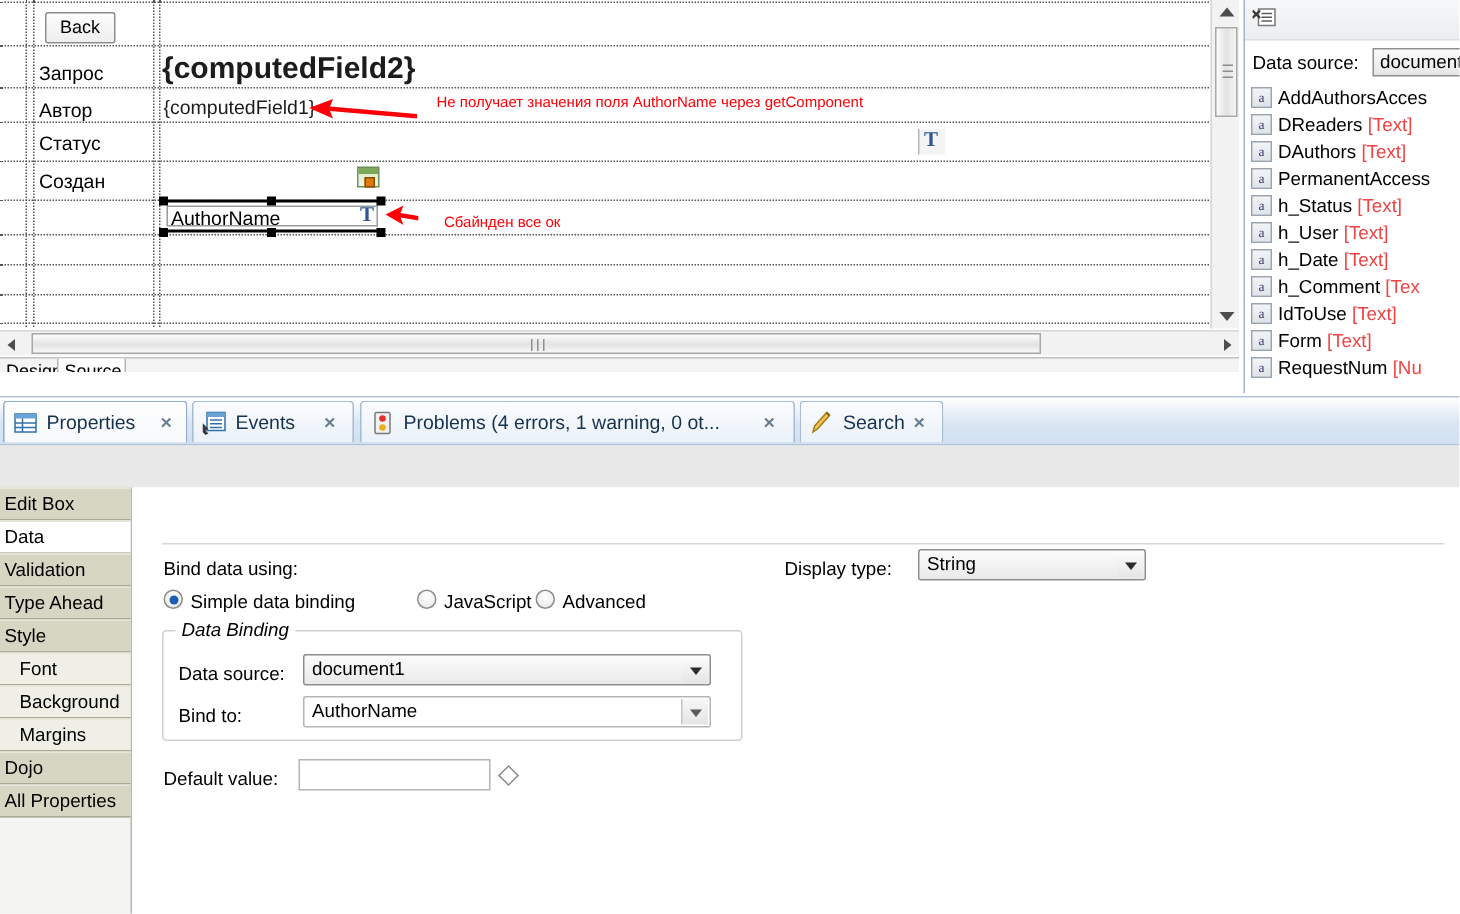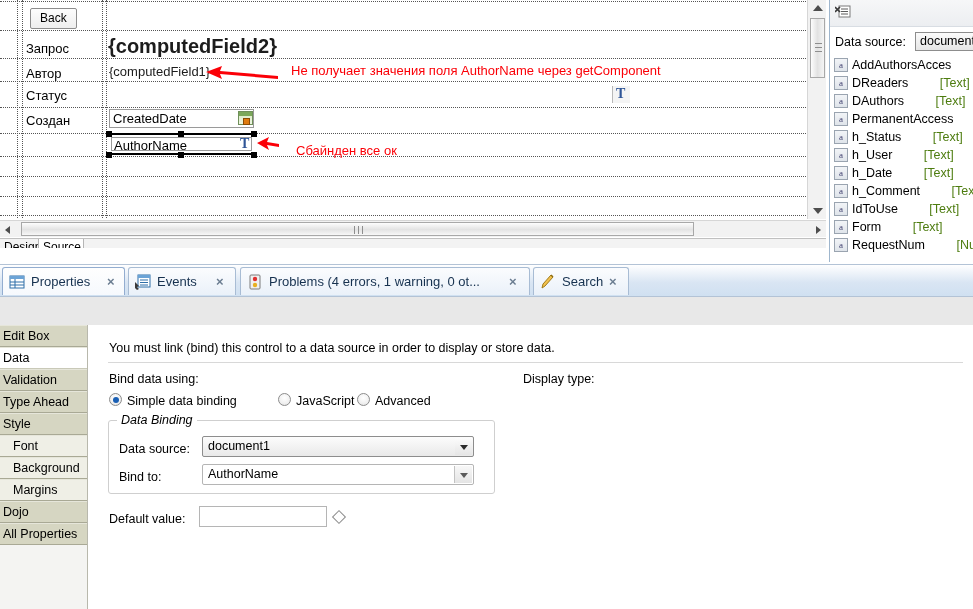--- a/index.html
+++ b/index.html
@@ -86,21 +86,21 @@
     font-size: 13px; padding-left: 2px; color: #000; overflow: hidden; white-space: nowrap;
   }
   .handle { position: absolute; width: 6px; height: 6px; background: #000; }
   .t-badge {
     position: absolute; font-family: "Liberation Serif", serif; font-weight: bold;
     font-size: 14px; color: #2f5597;
   }
 
   
   .ann {
-    position: absolute; color: #fb0007; font-size: 13px;
+    position: absolute; color: #fb0007; font-size: 10px;
     font-family: "Liberation Sans", sans-serif; white-space: nowrap;
   }
   .arrow-svg { position: absolute; }
 
   
   .vscroll {
     position: absolute; left: 807px; top: 0; width: 19px; height: 219px;
     background: #f2f2f2; border-left: 1px solid #d6d6d6; box-sizing: border-box;
   }
   .vscroll .thumb {
@@ -166,21 +166,21 @@
   .ol-item { position: relative; height: 18px; line-height: 18px; padding-left: 22px; white-space: nowrap;
              font-size: 12.5px; color: #000; }
   .ol-item .fico {
     position: absolute; left: 4px; top: 2px; width: 14px; height: 14px;
     background: linear-gradient(to bottom, #f2f4f7 0%, #dfe4ea 100%);
     border: 1px solid #9aa4b0; box-sizing: border-box;
     font-size: 9px; font-family: "Liberation Serif", serif; color: #3a3a6a;
     text-align: center; line-height: 12px;
   }
   .ol-item .nm { font-weight: normal; }
-  .ol-item .ty { color: #4d7c0f; margin-left: 28px; }
+  .ol-item .ty { color: #ef4444; }
 
   
   .tabstrip {
     position: absolute; left: 0; top: 264px; width: 973px; height: 32px;
     background: linear-gradient(to bottom, #ffffff 0%, #d9e5f3 55%, #cfe0f1 100%);
     border-top: 1px solid #b3c3d6;
   }
   .tab {
     position: absolute; top: 2px; height: 28px;
     box-sizing: border-box; white-space: nowrap;
@@ -291,21 +291,20 @@
         <div class="lbl" style="left:26px; top:66px;">Автор</div>
         <div class="lbl" style="left:26px; top:88px;">Статус</div>
         <div class="lbl" style="left:26px; top:113px;">Создан</div>
 
         <div class="cf2">{computedField2}</div>
         <div class="cf1">{computedField1}</div>
 
         <div style="position:absolute;left:612px;top:86px;width:18px;height:17px;background:#f4f4f4;border-left:1px solid #b8b8b8;box-sizing:border-box;"></div>
         <div class="t-badge" style="left:616px; top:86px;">T</div>
 
-        <div class="inputbox" style="left:109px; top:109px; width:145px; height:19px;">CreatedDate</div>
         <div class="cal-icon" style="left:238px; top:111px;"></div>
 
         <div class="sel-widget" style="left:109px; top:133px; width:145px; height:22px;">
           <div class="sel-inner">AuthorName</div>
         </div>
         <div class="t-badge" style="left:240px; top:136px;">T</div>
         <div class="handle" style="left:106px; top:131px;"></div>
         <div class="handle" style="left:178px; top:131px;"></div>
         <div class="handle" style="left:251px; top:131px;"></div>
         <div class="handle" style="left:106px; top:152px;"></div>
@@ -480,35 +479,40 @@
       <div class="pitem">Type Ahead</div>
       <div class="pitem">Style</div>
       <div class="pitem sub">Font</div>
       <div class="pitem sub">Background</div>
       <div class="pitem sub">Margins</div>
       <div class="pitem">Dojo</div>
       <div class="pitem">All Properties</div>
     </div>
 
     <div class="pmain">
-      <div class="ptext" style="left:20px; top:16px;">You must link (bind) this control to a data source in order to display or store data.</div>
       <div class="divider" style="left:19px; top:37px; width:855px;"></div>
 
       <div class="ptext" style="left:20px; top:47px;">Bind data using:</div>
 
       <div class="radio on" style="left:20px; top:68px;"></div>
       <div class="ptext" style="left:38px; top:69px;">Simple data binding</div>
 
       <div class="radio" style="left:189px; top:68px;"></div>
       <div class="ptext" style="left:207px; top:69px;">JavaScript</div>
 
       <div class="radio" style="left:268px; top:68px;"></div>
       <div class="ptext" style="left:286px; top:69px;">Advanced</div>
 
       <div class="ptext" style="left:434px; top:47px;">Display type:</div>
+      <div class="combo" style="left:523px; top:41px; width:152px; height:21px;">
+        <span>String</span>
+        <span class="cbtn">
+            <span class="caret"></span>
+          </span>
+      </div>
 
       <div class="group-box" style="left:19px; top:95px; width:385px; height:72px;"></div>
       <div class="group-title" style="left:28px; top:88px;font-style:italic;">Data Binding</div>
 
       <div class="ptext" style="left:30px; top:117px;">Data source:</div>
       <div class="combo" style="left:113px; top:111px; width:272px; height:21px;">
         <span>document1</span>
         <span class="cbtn">
             <span class="caret"></span>
           </span>

